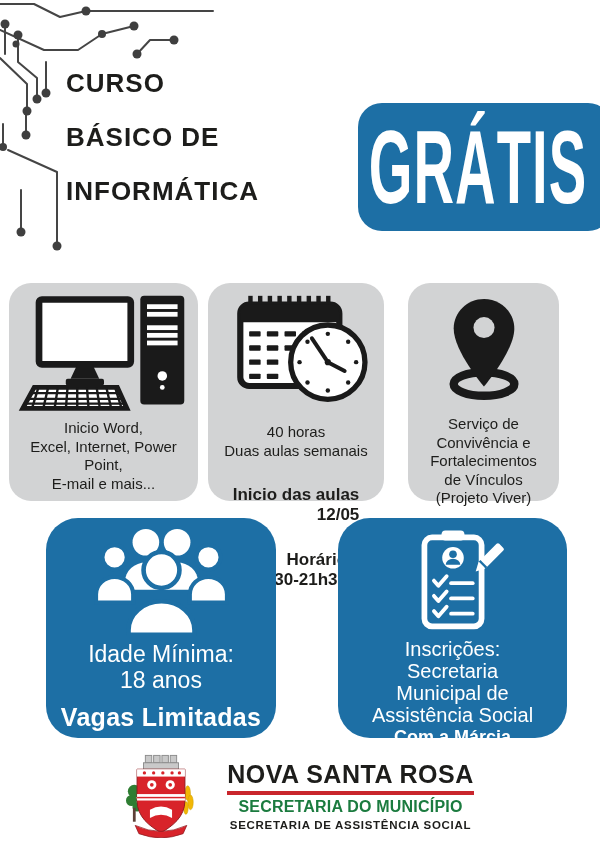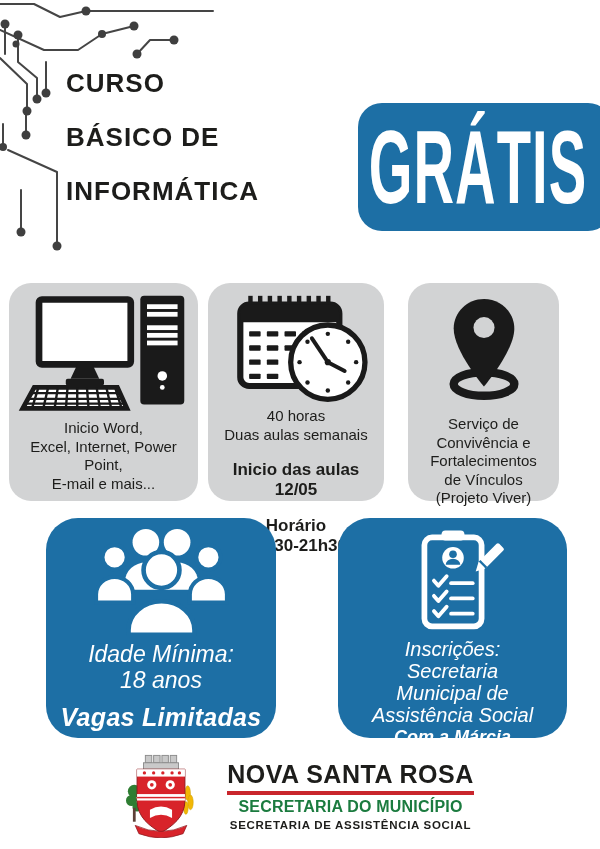--- a/index.html
+++ b/index.html
@@ -31,34 +31,34 @@
   .badge-text{
     font-size:104px;font-weight:bold;color:#ffffff;line-height:1;
     transform:scaleX(0.54);transform-origin:46% center;letter-spacing:2px;white-space:nowrap;
   }
   
   .info-card{
     position:absolute;top:283px;height:218px;background:var(--card-gray);
     border-radius:22px;display:flex;flex-direction:column;align-items:center;
   }
   #card-topics{left:9px;width:189px;}
-  #card-schedule{left:208px;width:176px;}
+  #card-schedule{left:208px;width:176px;gap:16px;}
   #card-location{left:408px;width:151px;}
   .info-card .icon{margin-top:10px;flex:0 0 auto;}
   .info-text{font-size:15px;line-height:18.5px;text-align:center;font-weight:normal;}
   .info-text span{display:block;}
-  .info-strong{font-size:17px;line-height:20px;font-weight:bold;text-align:center;margin-top:16px;}
+  .info-strong{font-size:17px;line-height:20px;font-weight:bold;text-align:right;margin-top:9px;}
   .info-strong span{display:block;}
   #card-topics .info-text{margin-top:6px;}
   #card-schedule .icon{margin-top:6px;}
   #card-location .info-text{margin-top:4px;}
   
   .action-card{
     position:absolute;top:518px;height:220px;background:var(--accent-blue);
-    border-radius:32px;display:flex;flex-direction:column;align-items:center;color:#fff;font-style:italic;
+    border-radius:32px;display:flex;flex-direction:column;align-items:center;color:#fff;
   }
   #card-age{left:46px;width:230px;}
   #card-enroll{left:338px;width:229px;}
   .action-card .icon{margin-top:8px;flex:0 0 auto;}
   .age-lines{font-size:23px;line-height:26px;text-align:center;margin-top:5px;}
   .age-lines span{display:block;}
   .age-highlight{font-size:25px;font-weight:bold;text-align:left;margin-top:10px;letter-spacing:0.3px;}
   .enroll-lines{font-size:20px;line-height:22px;text-align:center;margin-top:4px;}
   .enroll-lines span{display:block;}
   .enroll-highlight{font-size:18px;font-weight:bold;text-align:right;margin-top:1px;}

